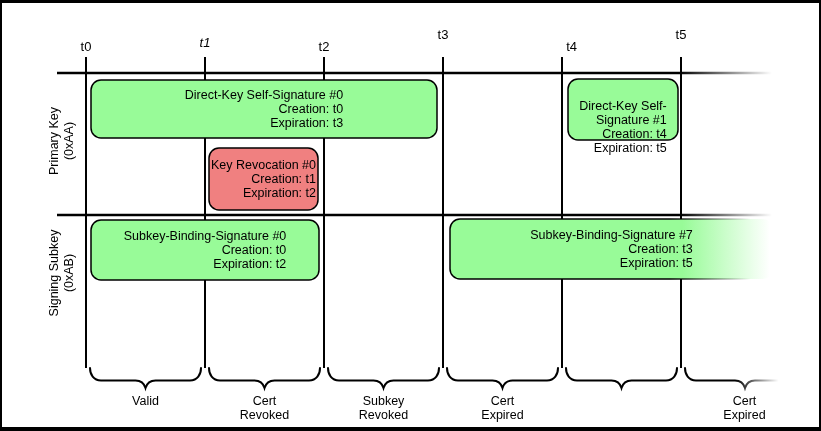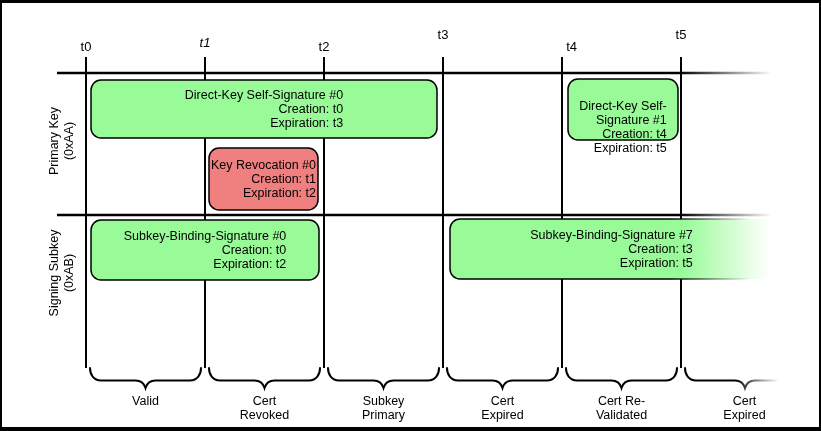--- a/index.html
+++ b/index.html
@@ -108,22 +108,20 @@
 Expiration: t2</div>
   <div class="t boxtext" style="left:450px;top:219px;width:323px;height:60px;">Subkey-Binding-Signature #7
 Creation: t3
 Expiration: t5</div>
 
 
   <div class="t" style="left:100px;top:394px;width:91px;">Valid</div>
   <div class="t" style="left:219px;top:394px;width:91px;">Cert
 Revoked</div>
   <div class="t" style="left:338px;top:394px;width:91px;">Subkey
-Primary</div>
+Revoked</div>
   <div class="t" style="left:457px;top:394px;width:91px;">Cert
 Expired</div>
-  <div class="t" style="left:576px;top:394px;width:91px;">Cert Re-
-Validated</div>
   <div class="t" style="left:699px;top:394px;width:91px;">Cert
 Expired</div>
 
   <div class="frame"></div>
 </div>
 
 </body></html>

